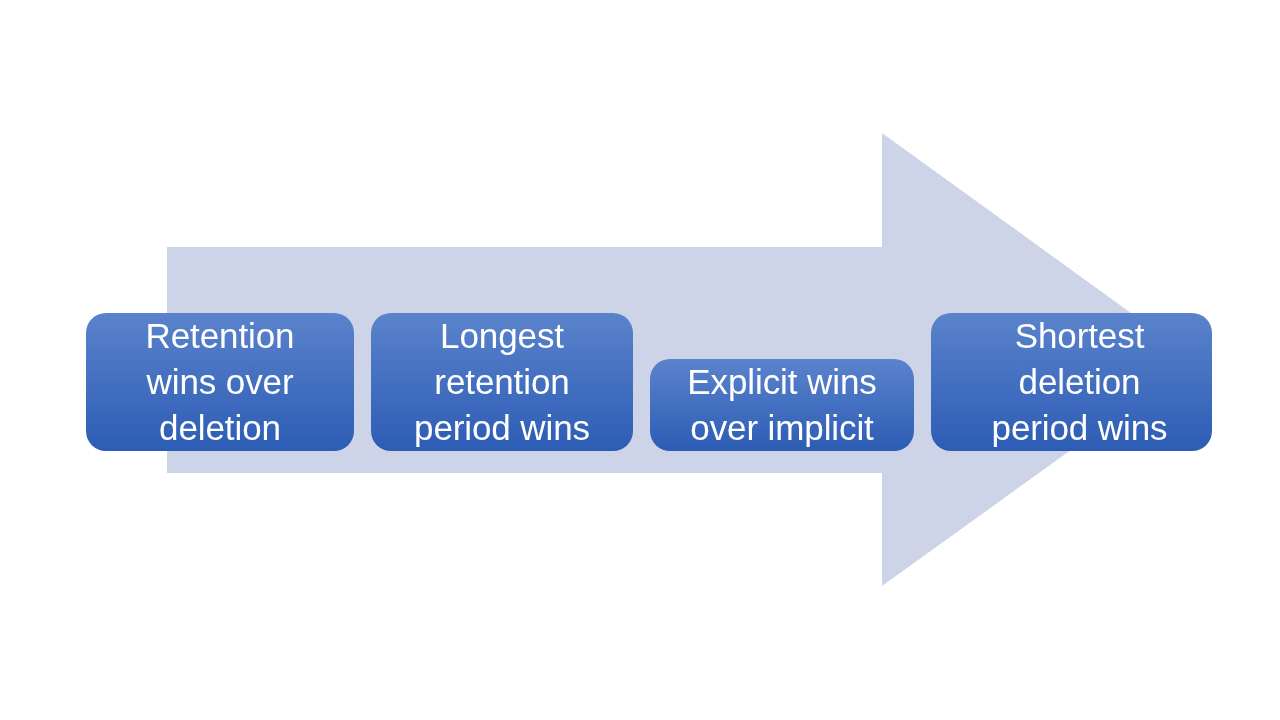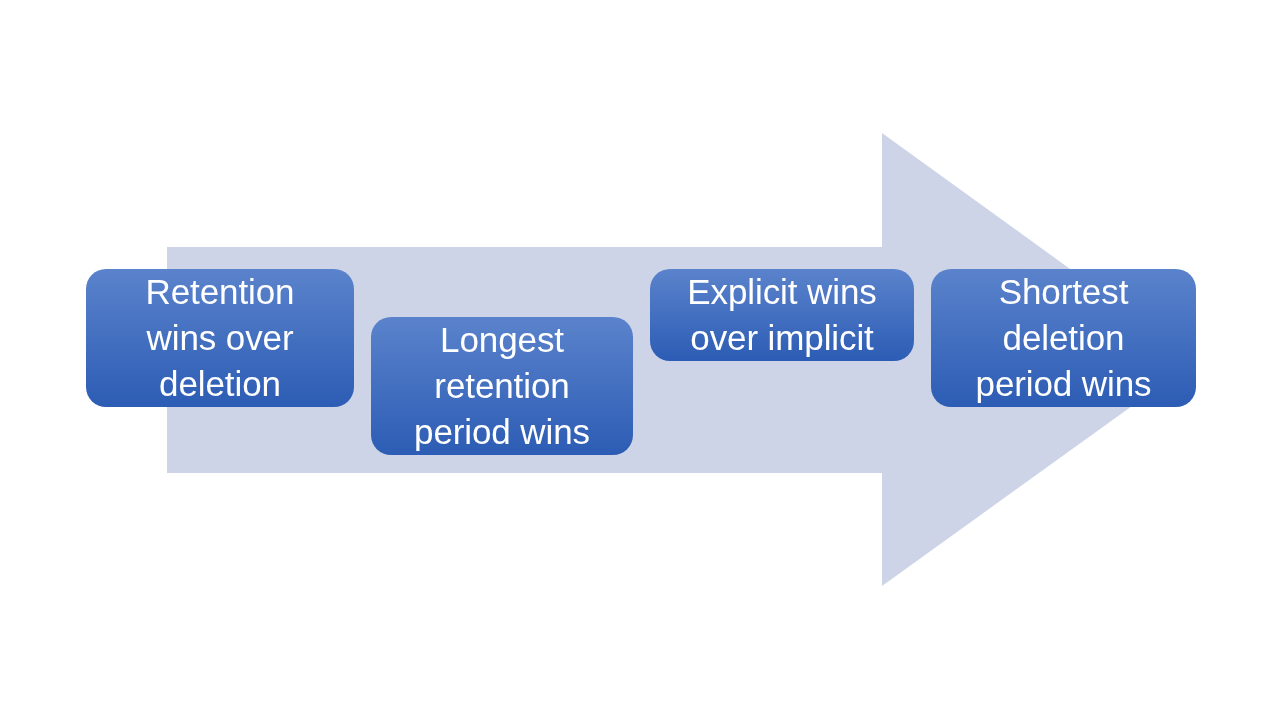--- a/index.html
+++ b/index.html
@@ -33,21 +33,21 @@
 
   
   #process-row {
     position: absolute;
     left: 86px;
     top: 269px;
     width: 1109px;
     height: 182px;
     display: flex;
     flex-direction: row;
-    align-items: flex-start;
+    align-items: flex-end;
     gap: 17px;
   }
 
   .process-box {
     position: relative;
     border-radius: 20px;
     background: linear-gradient(180deg, #5B83CC 0%, #5076C4 28%, #3E66BC 62%, #2C5CB4 100%);
     box-shadow: 0 0 0 0 rgba(0,0,0,0);
     display: flex;
     align-items: center;
@@ -94,21 +94,21 @@
       <span class="box-label" style="color: rgb(255, 255, 255);">Longest
 retention
 period wins</span>
     </div>
 
     <div class="process-box box-3" style="background: linear-gradient(rgb(91, 131, 204) 0%, rgb(44, 92, 180) 100%);">
       <span class="box-label" style="color: rgb(255, 255, 255);">Explicit wins
 over implicit</span>
     </div>
 
-    <div class="process-box box-4" style="background: linear-gradient(rgb(91, 131, 204) 0%, rgb(44, 92, 180) 100%);">
+    <div class="process-box box-4" style="background: linear-gradient(rgb(91, 131, 204) 0%, rgb(44, 92, 180) 100%); padding-left: 16px;">
       <span class="box-label" style="color: rgb(255, 255, 255);">Shortest
 deletion
 period wins</span>
     </div>
 
   </div>
 
 </div>
 
 </body></html>

